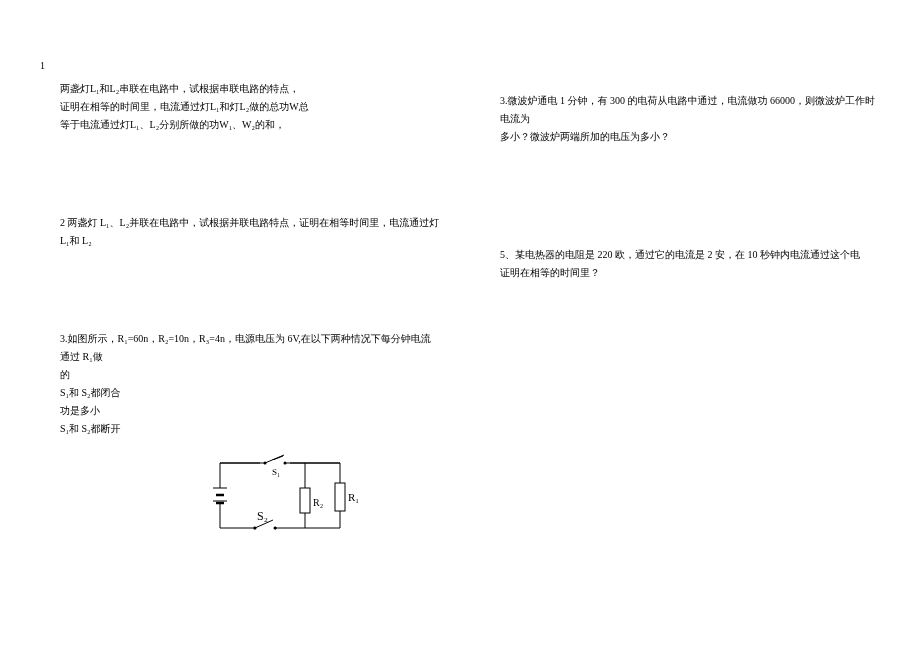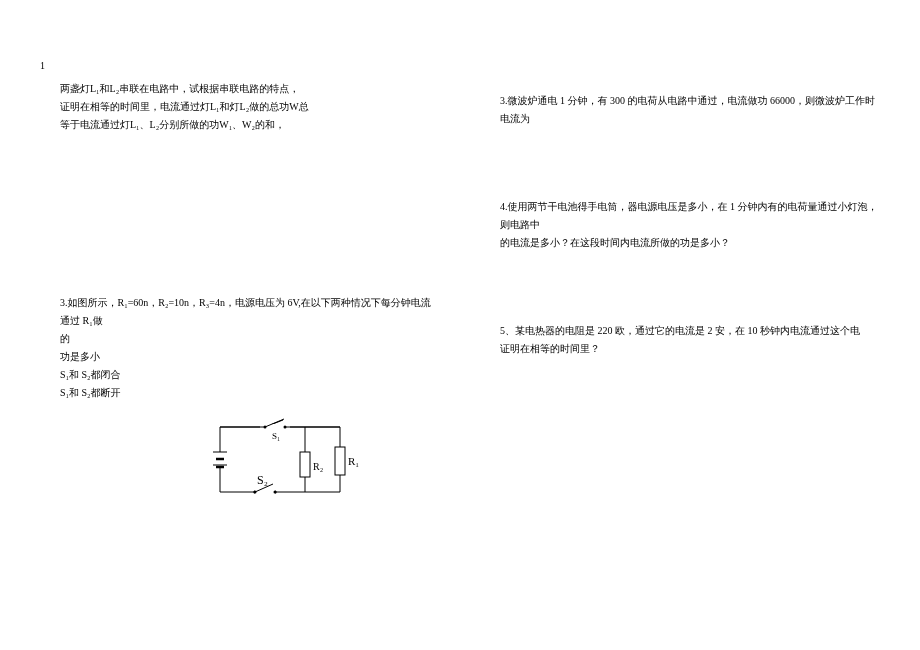--- a/index.html
+++ b/index.html
@@ -52,29 +52,30 @@
 
     <div class="block p1">
       <div>两盏灯L₁和L₂串联在电路中，试根据串联电路的特点，</div>
       <div>证明在相等的时间里，电流通过灯L₁和灯L₂做的总功W总</div>
       <div>等于电流通过灯L₁、L₂分别所做的功W₁、W₂的和，</div>
     </div>
 
     <div style="height:40px"></div>
 
     <div class="block">
+      <div>2 两盏灯 L₁、L₂并联在电路中，试根据并联电路特点，证明在相等时间里，电流通过灯 L₁和 L₂</div>
     </div>
 
     <div style="height:40px"></div>
 
     <div class="block">
       <div>3.如图所示，R₁=60n，R₂=10n，R₃=4n，电源电压为 6V,在以下两种情况下每分钟电流通过 R₁做</div>
       <div>的</div>
+      <div>S₁和 S₂都闭合</div>
       <div>功是多小</div>
-      <div>S₁和 S₂都闭合</div>
       <div>S₁和 S₂都断开</div>
 
       <div class="circuit">
         <svg width="150" height="90" viewBox="0 0 150 90">
 
           <line x1="10" y1="10" x2="130" y2="10" stroke="black" stroke-width="1"></line>
           <line x1="130" y1="10" x2="130" y2="75" stroke="black" stroke-width="1"></line>
           <line x1="130" y1="75" x2="10" y2="75" stroke="black" stroke-width="1"></line>
           <line x1="10" y1="75" x2="10" y2="50" stroke="black" stroke-width="1"></line>
           <line x1="10" y1="10" x2="10" y2="35" stroke="black" stroke-width="1"></line>
@@ -115,28 +116,25 @@
         </svg>
       </div>
     </div>
 
   </div>
 
   <div class="col">
 
     <div class="block" style="margin-top:32px">
       <div>3.微波炉通电 1 分钟，有 300 的电荷从电路中通过，电流做功 66000，则微波炉工作时电流为</div>
+      <div>多小？微波炉两端所加的电压为多小？</div>
     </div>
 
     <div style="height:30px"></div>
 
-    <div class="block">
-      <div>4.使用两节干电池得手电筒，器电源电压是多小，在 1 分钟内有的电荷量通过小灯泡，则电路中</div>
-      <div>的电流是多小？在这段时间内电流所做的功是多小？</div>
-    </div>
 
     <div style="height:30px"></div>
 
     <div class="block">
       <div>5、某电热器的电阻是 220 欧，通过它的电流是 2 安，在 10 秒钟内电流通过这个电</div>
       <div>证明在相等的时间里？</div>
     </div>
 
   </div>
 

